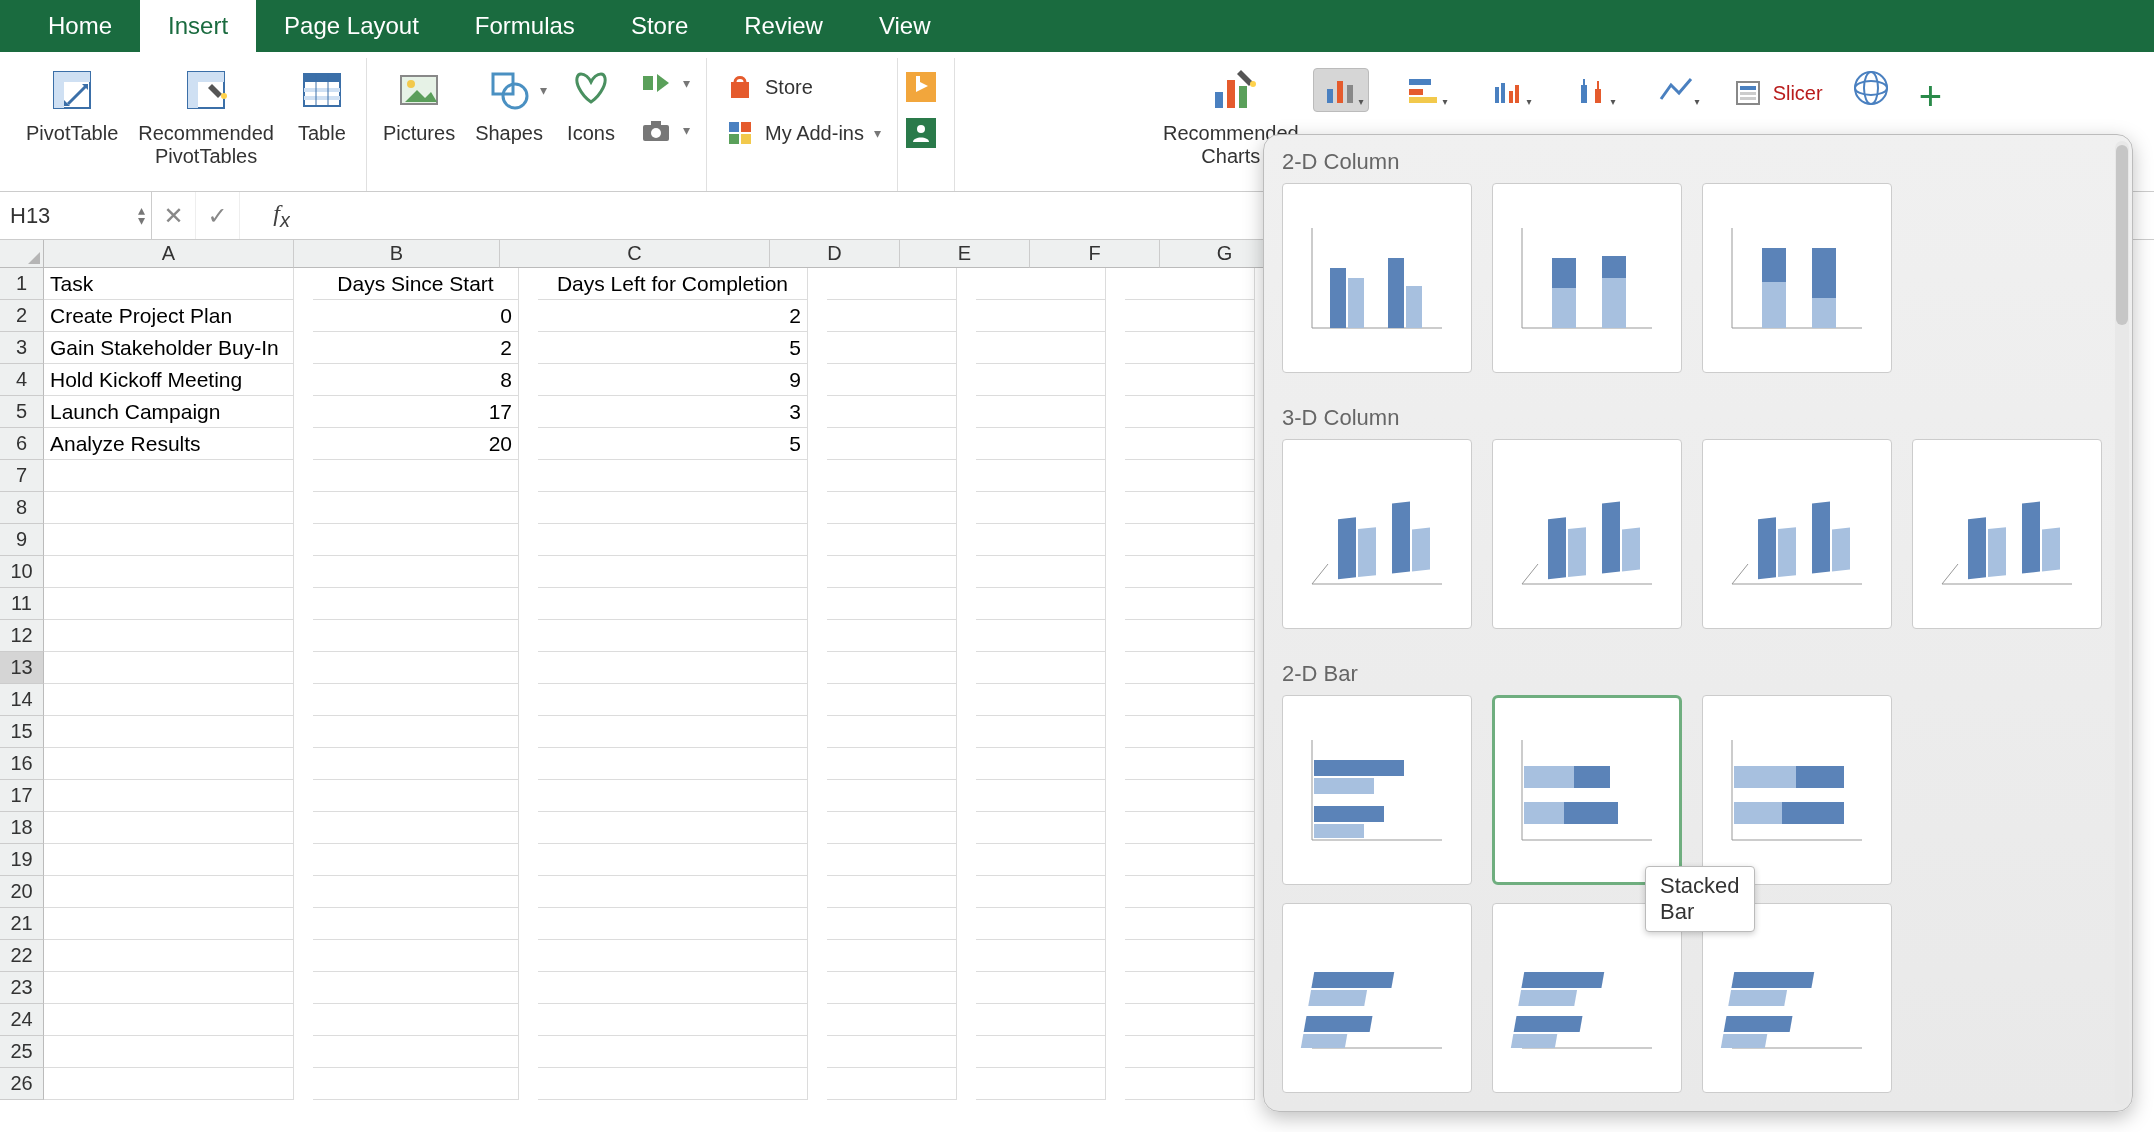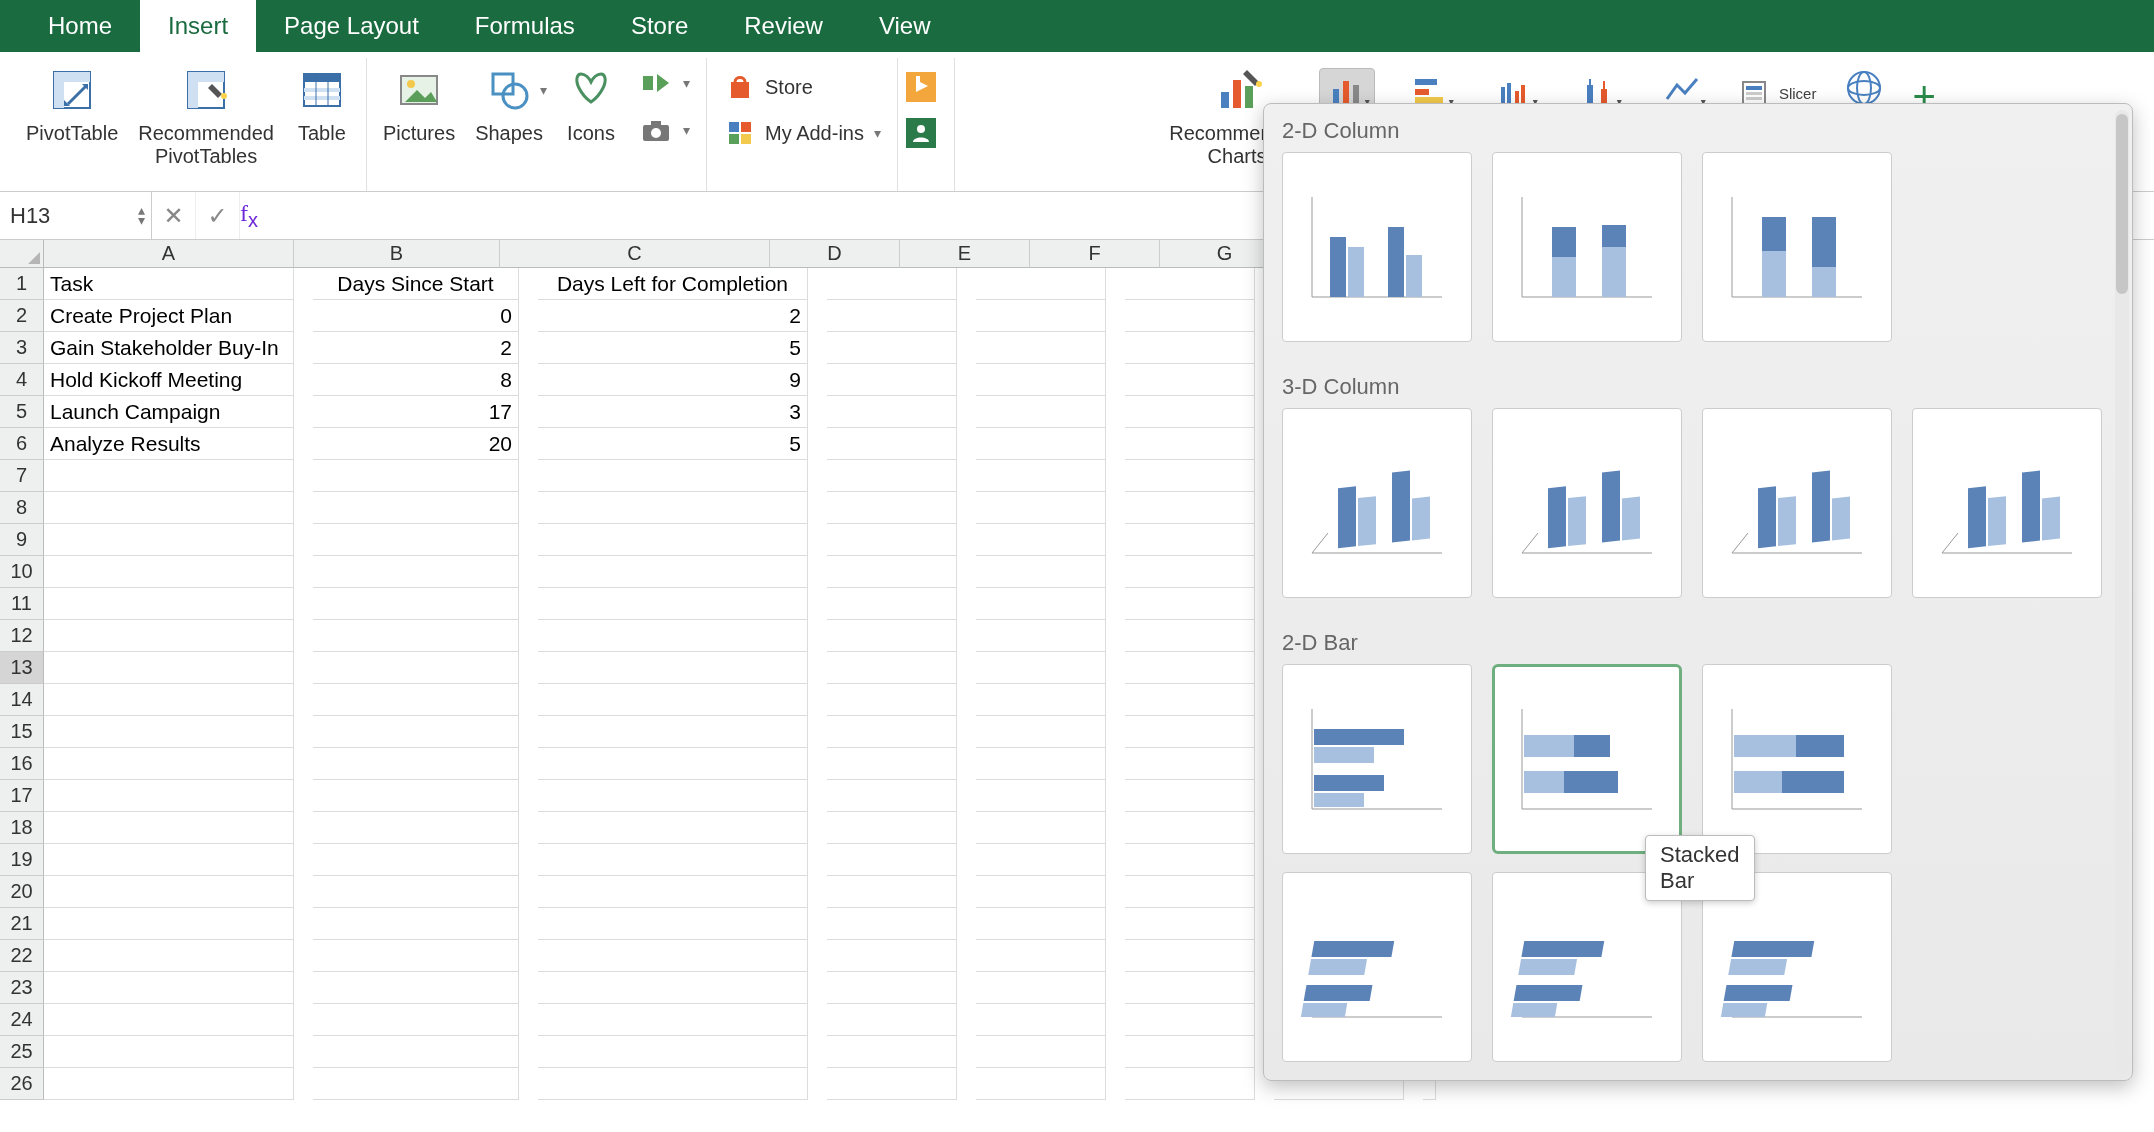--- a/index.html
+++ b/index.html
@@ -28,40 +28,40 @@
   .chart-ribbon-btn.active { background:#d6d6d6; border-color:#bbb; }
   .chart-ribbon-btn .chev-tiny { position:absolute; right:4px; bottom:4px; font-size:10px; color:#555; }
   .slicer-wrap { display:flex; align-items:center; gap:10px; padding-top:10px; }
   .plus-btn { color:#2a8a4a; font-size:40px; font-weight:300; padding-top:6px; cursor:pointer; }
 
   
   .formula-bar { height: 48px; border-bottom: 1px solid #ccc; display: flex; align-items: center; }
   .name-box { width: 152px; height: 100%; border-right: 1px solid #ccc; display: flex; align-items: center; padding: 0 10px; font-size: 22px; color: #333; position: relative; }
   .name-box .spinners { position:absolute; right:6px; display:flex; flex-direction:column; line-height:0.7; color:#777; font-size:14px; }
   .fb-btn { width: 44px; height: 100%; display: flex; align-items: center; justify-content: center; color: #888; font-size: 24px; border-right: 1px solid #eee; cursor: pointer; }
-  .fx-label { font-family: "Times New Roman", serif; font-size: 24px; color: #6d28d9; width:50px; text-align:left; }
+  .fx-label { font-style: italic; font-family: "Times New Roman", serif; font-size: 24px; color: #404040; width:50px; text-align:right; }
   .formula-input { flex: 1; height: 100%; border: none; outline: none; font-size: 20px; padding: 0 10px; }
 
   
   .grid-wrap { position: relative; overflow: hidden; height: calc(100% - 52px - 140px - 48px); }
   .corner { position:absolute; left:0; top:0; width:44px; height:28px; background:#eef0f0; border-right:1px solid #bbb; border-bottom:1px solid #bbb; z-index:3; }
   .corner::after { content:''; position:absolute; right:3px; bottom:3px; width:0; height:0; border-left:12px solid transparent; border-bottom:12px solid #b5b5b5; }
   .col-headers { position:absolute; left:44px; top:0; right:0; height:28px; display:flex; z-index:2; }
   .col-header { background:#eef0f0; border-right:1px solid #ccc; border-bottom:1px solid #bbb; display:flex; align-items:center; justify-content:center; font-size:20px; color:#333; }
   .row-headers { position:absolute; left:0; top:28px; width:44px; z-index:2; }
   .row-header { height:32px; background:#eef0f0; border-bottom:1px solid #ccc; border-right:1px solid #bbb; display:flex; align-items:center; justify-content:center; font-size:20px; color:#333; }
   .row-header.sel { background:#d5d5d5; }
   .cells { position:absolute; left:44px; top:28px; right:0; bottom:0; }
   .cell-row { display:flex; height:32px;gap:19px; }
   .cell { border-right:1px solid #dcdcdc; border-bottom:1px solid #dcdcdc; padding:2px 6px; font-size:21px; color:#000; overflow:hidden; white-space:nowrap; display:flex; align-items:center; }
   .cell.num { justify-content:flex-end; }
   .active-cell-ring { position:absolute; border:2px solid #1a6b3f; pointer-events:none; z-index:4; }
 
   
-  .chart-panel { position:absolute; background:linear-gradient(#f0f0f0,#e9e9e9); border:1px solid #bcbcbc; border-radius:8px; box-shadow:0 6px 20px rgba(0,0,0,0.25); z-index:50; }
+  .chart-panel { position:absolute; background:linear-gradient(#f0f0f0,#e9e9e9); border:1px solid #bcbcbc; border-radius:16px; box-shadow:0 6px 20px rgba(0,0,0,0.25); z-index:50;margin-top:31px; }
   .chart-section-title { font-size:22px; color:#666; padding:14px 18px 8px 18px; }
   .chart-thumb-row { display:flex; gap:20px; padding:0 18px 18px 18px; }
   .chart-thumb { width:190px; height:190px; background:#fff; border:1px solid #ccc; border-radius:4px; cursor:pointer; display:flex; align-items:center; justify-content:center; position:relative; }
   .chart-thumb.hover { border:3px solid #6fae7f; border-radius:6px; }
   .tooltip { position:absolute; background:#fff; border:1px solid #bbb; border-radius:4px; padding:6px 14px; font-size:22px; color:#333; box-shadow:0 2px 6px rgba(0,0,0,0.2); z-index:60; }
   .panel-scrollbar { position:absolute; right:3px; top:6px; bottom:6px; width:14px; background:#e8e8e8; border-radius:7px; }
   .panel-thumb { position:absolute; left:1px; right:1px; top:4px; height:180px; background:#c6c6c6; border-radius:6px; }
 
   svg { display:block; }
 </style>
@@ -286,21 +286,21 @@
         </div>
         <div class="slicer-wrap">
           <span>
             <svg width="30" height="30" viewBox="0 0 30 30">
                 <rect x="4" y="4" width="22" height="22" fill="none" stroke="#888" stroke-width="2"></rect>
                 <rect x="7" y="8" width="16" height="4" fill="#4a80c0"></rect>
                 <rect x="7" y="14" width="16" height="3" fill="#ccc"></rect>
                 <rect x="7" y="19" width="16" height="3" fill="#ccc"></rect>
               </svg>
           </span>
-          <span style="font-size:15px;color:#404040">Slicer</span>
+          <span style="font-size:20px;color:#b91c1c">Slicer</span>
         </div>
         <span>
           <svg width="40" height="40" viewBox="0 0 40 40">
               <circle cx="20" cy="20" r="16" fill="none" stroke="#4a80c0" stroke-width="2"></circle>
               <ellipse cx="20" cy="20" rx="16" ry="7" fill="none" stroke="#4a80c0" stroke-width="2"></ellipse>
               <ellipse cx="20" cy="20" rx="7" ry="16" fill="none" stroke="#4a80c0" stroke-width="2"></ellipse>
             </svg>
         </span>
         <span class="plus-btn">+</span>
       </div>

